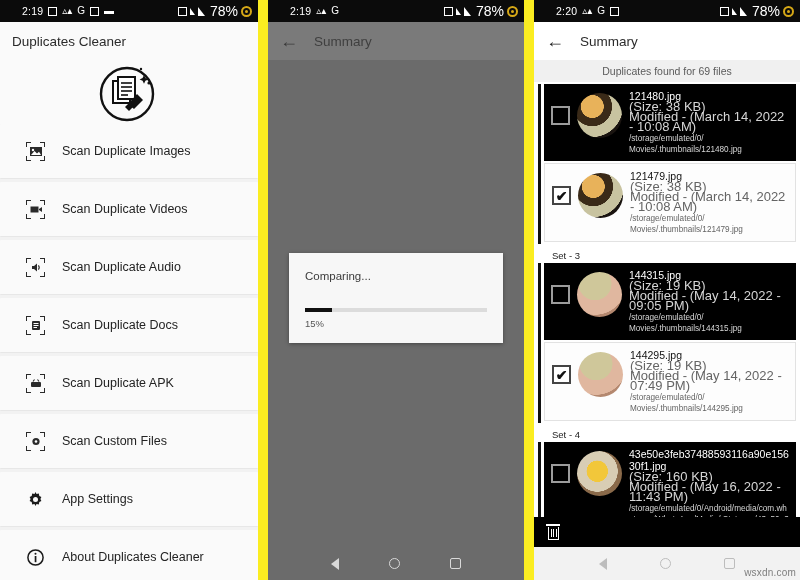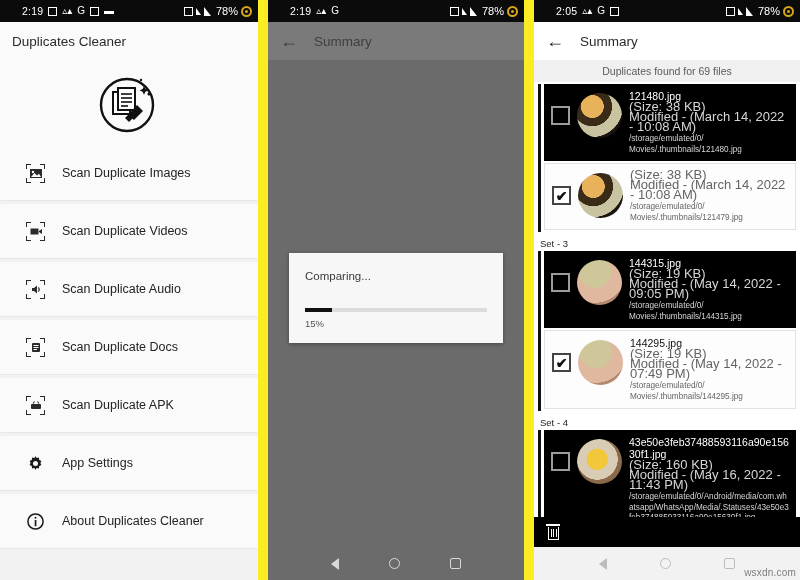--- a/index.html
+++ b/index.html
@@ -23,21 +23,21 @@
   
   .statusbar {
     height: 22px; background: #0b0b0b; color: #ffffff;
     display: flex; align-items: center; justify-content: space-between;
     padding: 0 6px 0 22px; font-size: 10px; flex: 0 0 22px;
   }
   .sb-left { display: flex; align-items: center; gap: 5px; }
   .sb-right { display: flex; align-items: center; gap: 3px; }
   .sb-clock { font-size: 10.5px; letter-spacing: .2px; }
   .sb-ico { display: inline-block; line-height: 1; font-size: 10px; color: #fff; }
-  .sb-batt { font-size: 11px; margin-left: 2px; }
+  .sb-batt { font-size: 14px; margin-left: 2px; }
   .sb-dot {
     width: 11px; height: 11px; border-radius: 50%;
     border: 2px solid #d6a817; display: inline-block; position: relative;
   }
   .sb-dot:after{content:"";position:absolute;left:2px;top:2px;width:3px;height:3px;border-radius:50%;background:#d6a817;}
   .sq { width: 9px; height: 9px; border: 1.4px solid #fff; display: inline-block; }
   .tri-sig {
     width: 0; height: 0; border-left: 7px solid #fff;
     border-top: 9px solid transparent; display:inline-block;
   }
@@ -93,21 +93,21 @@
   .fill { height: 4px; background: #111; }
   .pct { font-size: 9.5px; color: #555; margin-top: 6px; }
 
   
   .p3 .appbar { background: #ffffff; }
   .found-bar {
     height: 22px; flex: 0 0 22px; background: #f0f0f0; display: flex;
     align-items: center; justify-content: center; font-size: 10.5px; color: #5b5b5b;
   }
   .list { flex: 1 1 auto; overflow: hidden; padding: 2px 4px 0 4px; }
-  .set-label { font-size: 9.5px; color: #1b1b1b; padding: 2px 0 2px 2px; }
+  .set-label { font-size: 9.5px; color: #1b1b1b; padding: 2px 0 2px 2px; margin-left: 12px; }
   .set-group { display: flex; gap: 3px; margin-bottom: 4px; }
   .set-rail { width: 3px; background: #111; flex: 0 0 3px; }
   .set-items { flex: 1 1 auto; }
   .file-row {
     display: flex; align-items: flex-start; gap: 7px; padding: 6px 6px 6px 7px;
     margin-bottom: 2px;
   }
   .file-row.sel   { background: #000000; }
   .file-row.unsel { background: #fdfdfd; border: 1px solid #e2e2e2; }
   .cbox {
@@ -254,20 +254,33 @@
             <i class="br bl"></i>
             <i class="br brr"></i>
           <svg class="core" viewBox="0 0 12 11">
               <rect x="1" y="4" width="10" height="5" rx="1" fill="#2a2a2a"></rect>
               <path d="M3 3.5 L4.5 1.5 M9 3.5 L7.5 1.5" stroke="#2a2a2a" stroke-width="1.1"></path>
             </svg>
         </span>
         <span class="label">Scan Duplicate APK</span>
       </div>
 
+      <div class="menu-row">
+        <span class="mi">
+          <i class="br tl"></i>
+            <i class="br tr"></i>
+            <i class="br bl"></i>
+            <i class="br brr"></i>
+          <svg class="core" viewBox="0 0 12 11">
+              <circle cx="6" cy="5.5" r="3.6" fill="#2a2a2a"></circle>
+              <circle cx="6" cy="5.5" r="1.3" fill="#fff"></circle>
+            </svg>
+        </span>
+        <span class="label">Scan Custom Files</span>
+      </div>
 
       <div class="menu-row">
         <span class="mi">
           <svg viewBox="0 0 19 19" width="19" height="19">
               <path d="M9.5 2l1 2.1 2.3-.5.5 2.3 2.1 1-1 2.1 1 2.1-2.1 1-.5 2.3-2.3-.5-1 2.1-1-2.1-2.3.5-.5-2.3-2.1-1 1-2.1-1-2.1 2.1-1 .5-2.3 2.3.5z" fill="#1b1b1b"></path>
               <circle cx="9.5" cy="9.5" r="2.5" fill="#fafafa"></circle>
             </svg>
         </span>
         <span class="label">App Settings</span>
       </div>
@@ -327,21 +340,21 @@
       <span class="nav-ico nv-sq"></span>
     </div>
   </div>
 
   <div class="divider"></div>
 
   <div class="panel p3">
 
     <div class="statusbar">
       <div class="sb-left">
-        <span class="sb-clock">2:05</span>
+        <span class="sb-clock">2:20</span>
         <span class="sb-ico">▵▴</span>
         <span class="sb-ico">G</span>
         <span class="sq"></span>
       </div>
       <div class="sb-right">
         <span class="sq"></span>
         <span class="tri-sig small"></span>
         <span class="tri-sig"></span>
         <span class="sb-batt">78%</span>
         <span class="sb-dot"></span>
@@ -368,20 +381,21 @@
                 <div class="fname">121480.jpg</div>
                 <div class="fsize">(Size: 38 KB)</div>
                 <div class="fmod">Modified - (March 14, 2022 - 10:08 AM)</div>
                 <div class="fpath">/storage/emulated/0/<br>Movies/.thumbnails/121480.jpg</div>
               </div>
             </div>
             <div class="file-row unsel">
               <div class="cbox">✔</div>
               <div class="thumb" style="background-image: radial-gradient(circle at 34% 30%, rgb(232, 178, 90) 0px, rgb(232, 178, 90) 26%, rgb(58, 42, 24) 27%, rgb(58, 42, 24) 45%, rgb(200, 195, 160) 46%, rgb(200, 195, 160) 70%, rgb(26, 20, 16) 71%, rgb(26, 20, 16) 100%);"></div>
               <div class="meta">
+                <div class="fname">121479.jpg</div>
                 <div class="fsize">(Size: 38 KB)</div>
                 <div class="fmod">Modified - (March 14, 2022 - 10:08 AM)</div>
                 <div class="fpath">/storage/emulated/0/<br>Movies/.thumbnails/121479.jpg</div>
               </div>
             </div>
           </div>
         </div>
         <div class="set-label">Set - 3</div>
         <div class="set-group">
           <div class="set-rail"></div>

